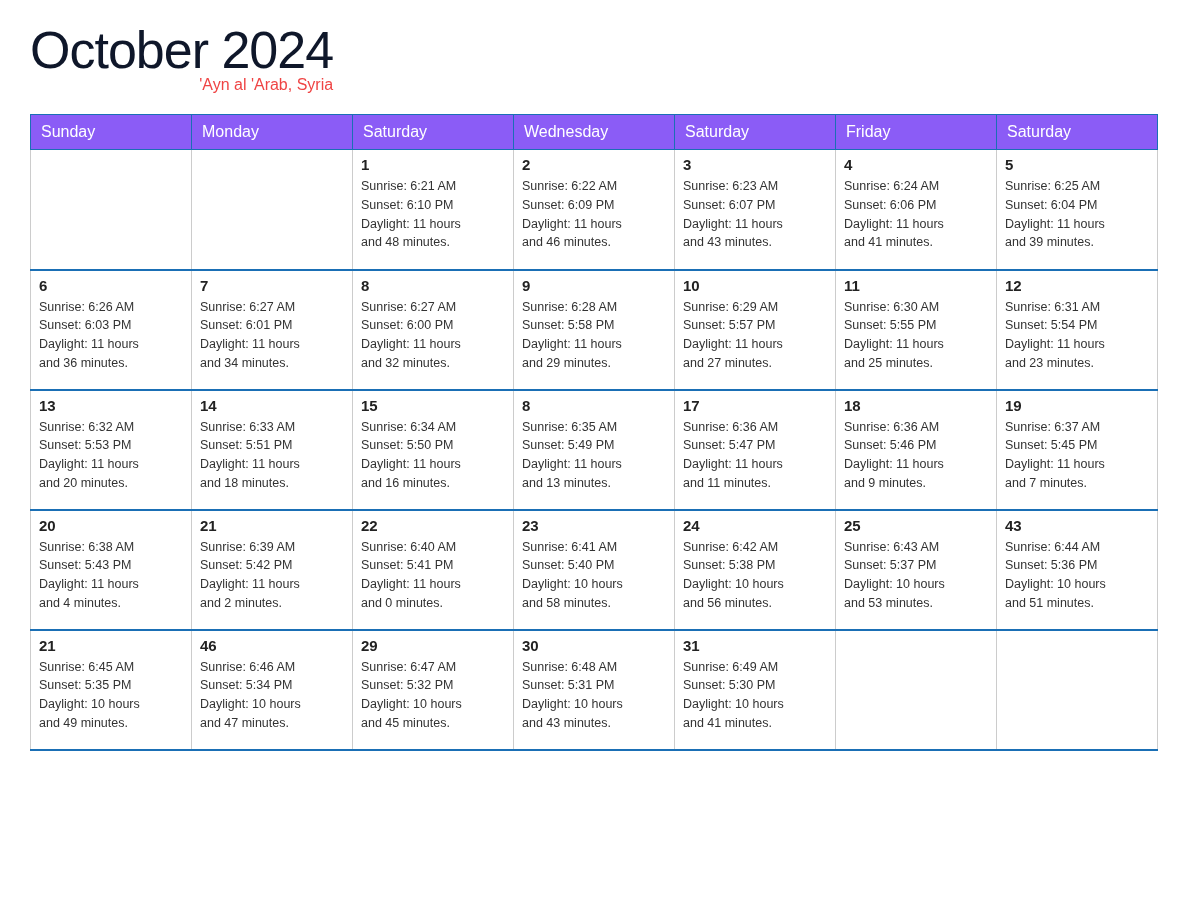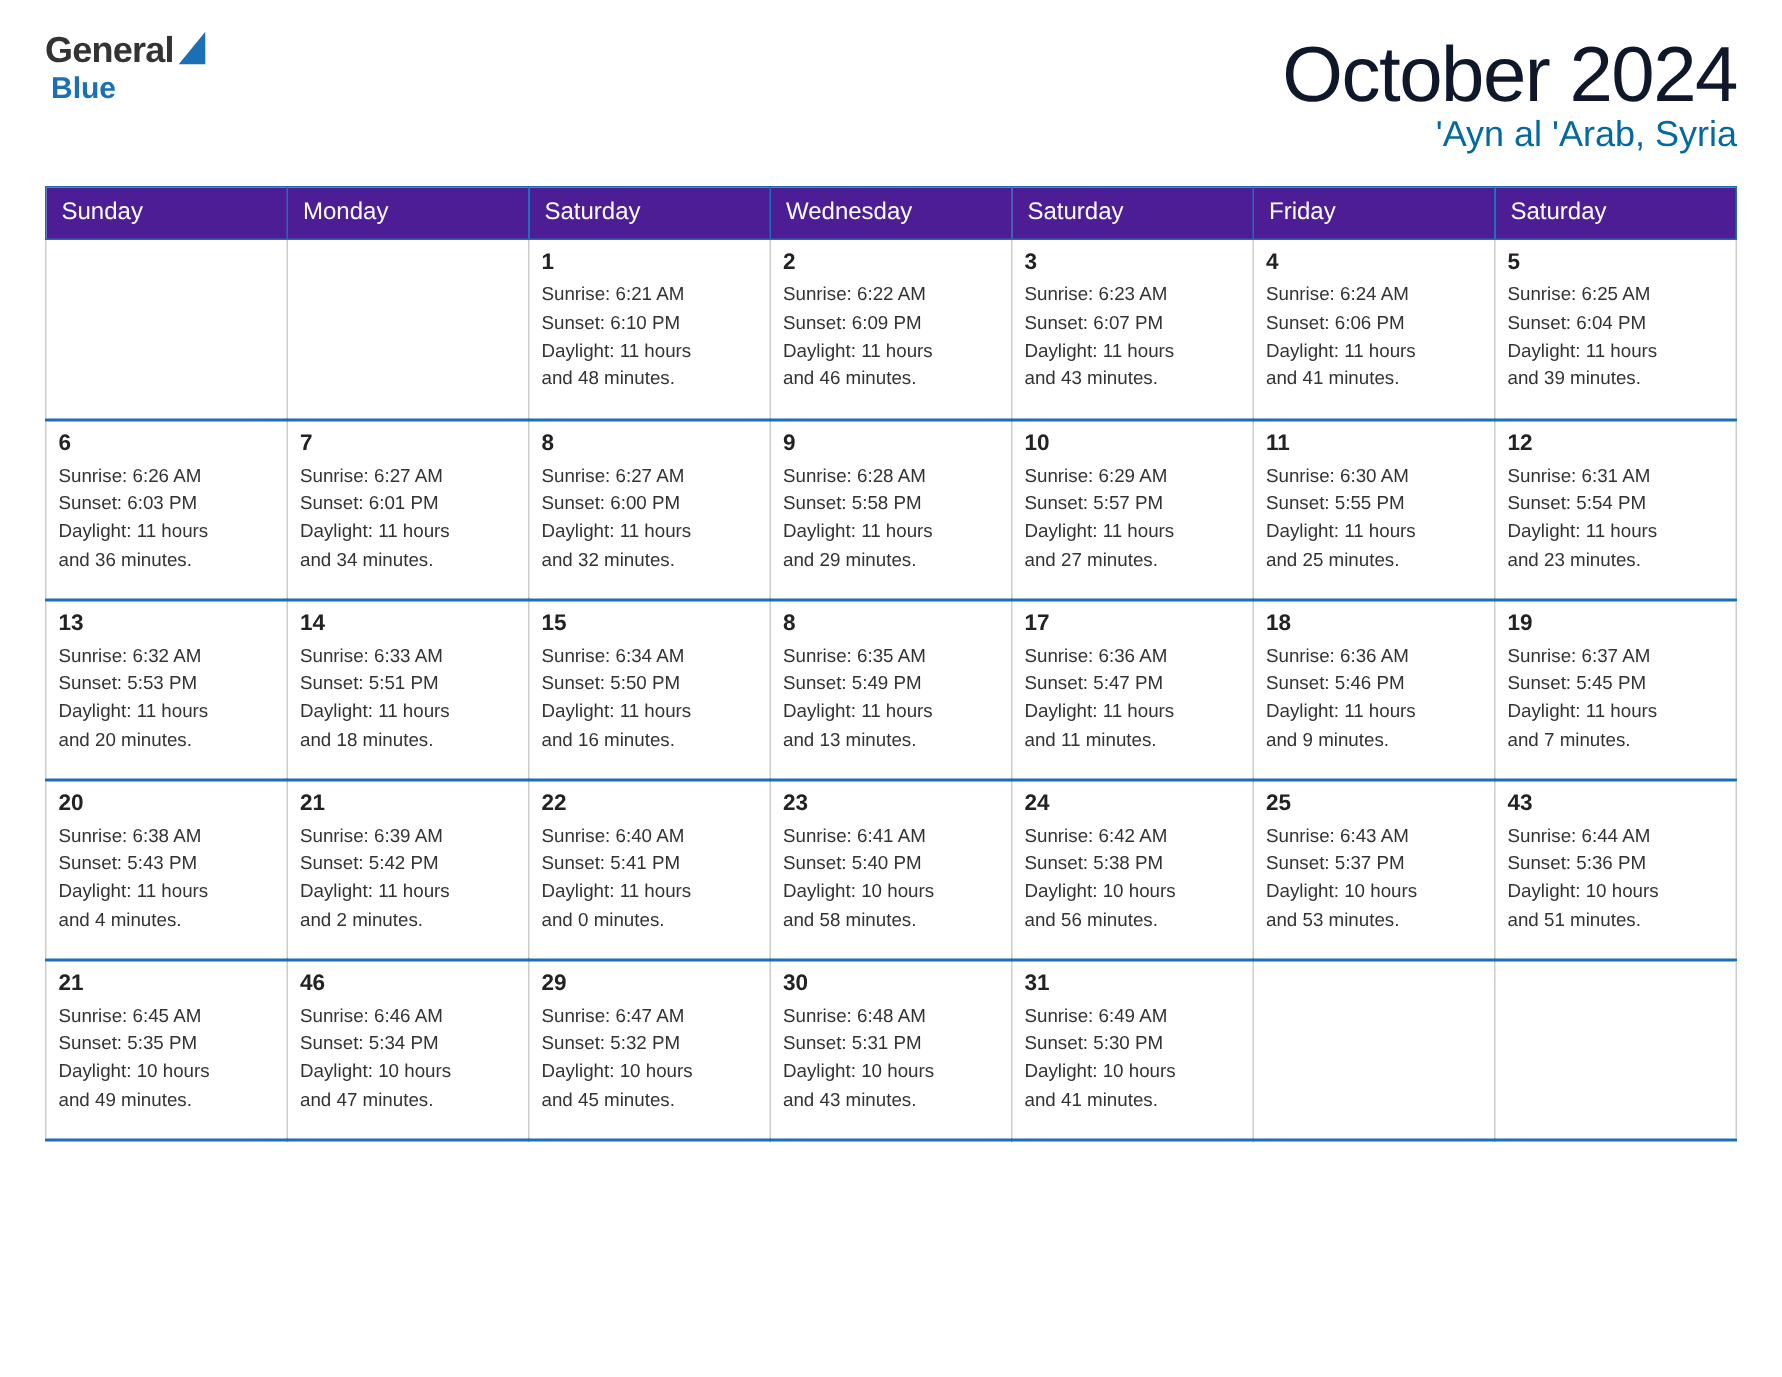--- a/index.html
+++ b/index.html
@@ -34,31 +34,31 @@
     .title-section {
       text-align: right;
     }
     .month-title {
       font-size: 52px;
       font-weight: 300;
       color: #0f172a;
       letter-spacing: -1px;
     }
     .location {
-      font-size: 24px;
-      color: #0369a1;
+      font-size: 16px;
+      color: #ef4444;
       margin-top: -4px;
     }
     table {
       width: 100%;
       border-collapse: collapse;
       table-layout: fixed;
     }
     thead tr {
-      background-color: #4c1d95;
+      background-color: #8b5cf6;
       border-radius: 11px;
     }
     thead th {
       color: #fff;
       font-size: 16px;
       font-weight: normal;
       padding: 8px 10px;
       text-align: left;
       border: 1px solid #1a6fb5;
     }
@@ -86,31 +86,20 @@
       line-height: 1.5;
     }
     .empty-cell {
       background: #fff;
     }
   </style>
 </head>
 <body>
 
 <div class="header">
-  <div class="logo-wrap">
-    <div class="logo-row1">
-      <span style="font-size:24px;font-weight:bold;color:#333;letter-spacing:-0.5px;">General</span>
-      <span style="display:inline-block;margin-left:3px;margin-bottom:0px;">
-        <svg width="18" height="22" viewBox="0 0 18 22">
-            <polygon points="0,22 18,22 18,0" fill="#1a6fb5"></polygon>
-          </svg>
-      </span>
-    </div>
-    <div class="logo-row2">Blue</div>
-  </div>
   <div class="title-section">
     <div class="month-title">October 2024</div>
     <div class="location">'Ayn al 'Arab, Syria</div>
   </div>
 </div>
 
 <table>
   <thead>
     <tr>
       <th>Sunday</th>

